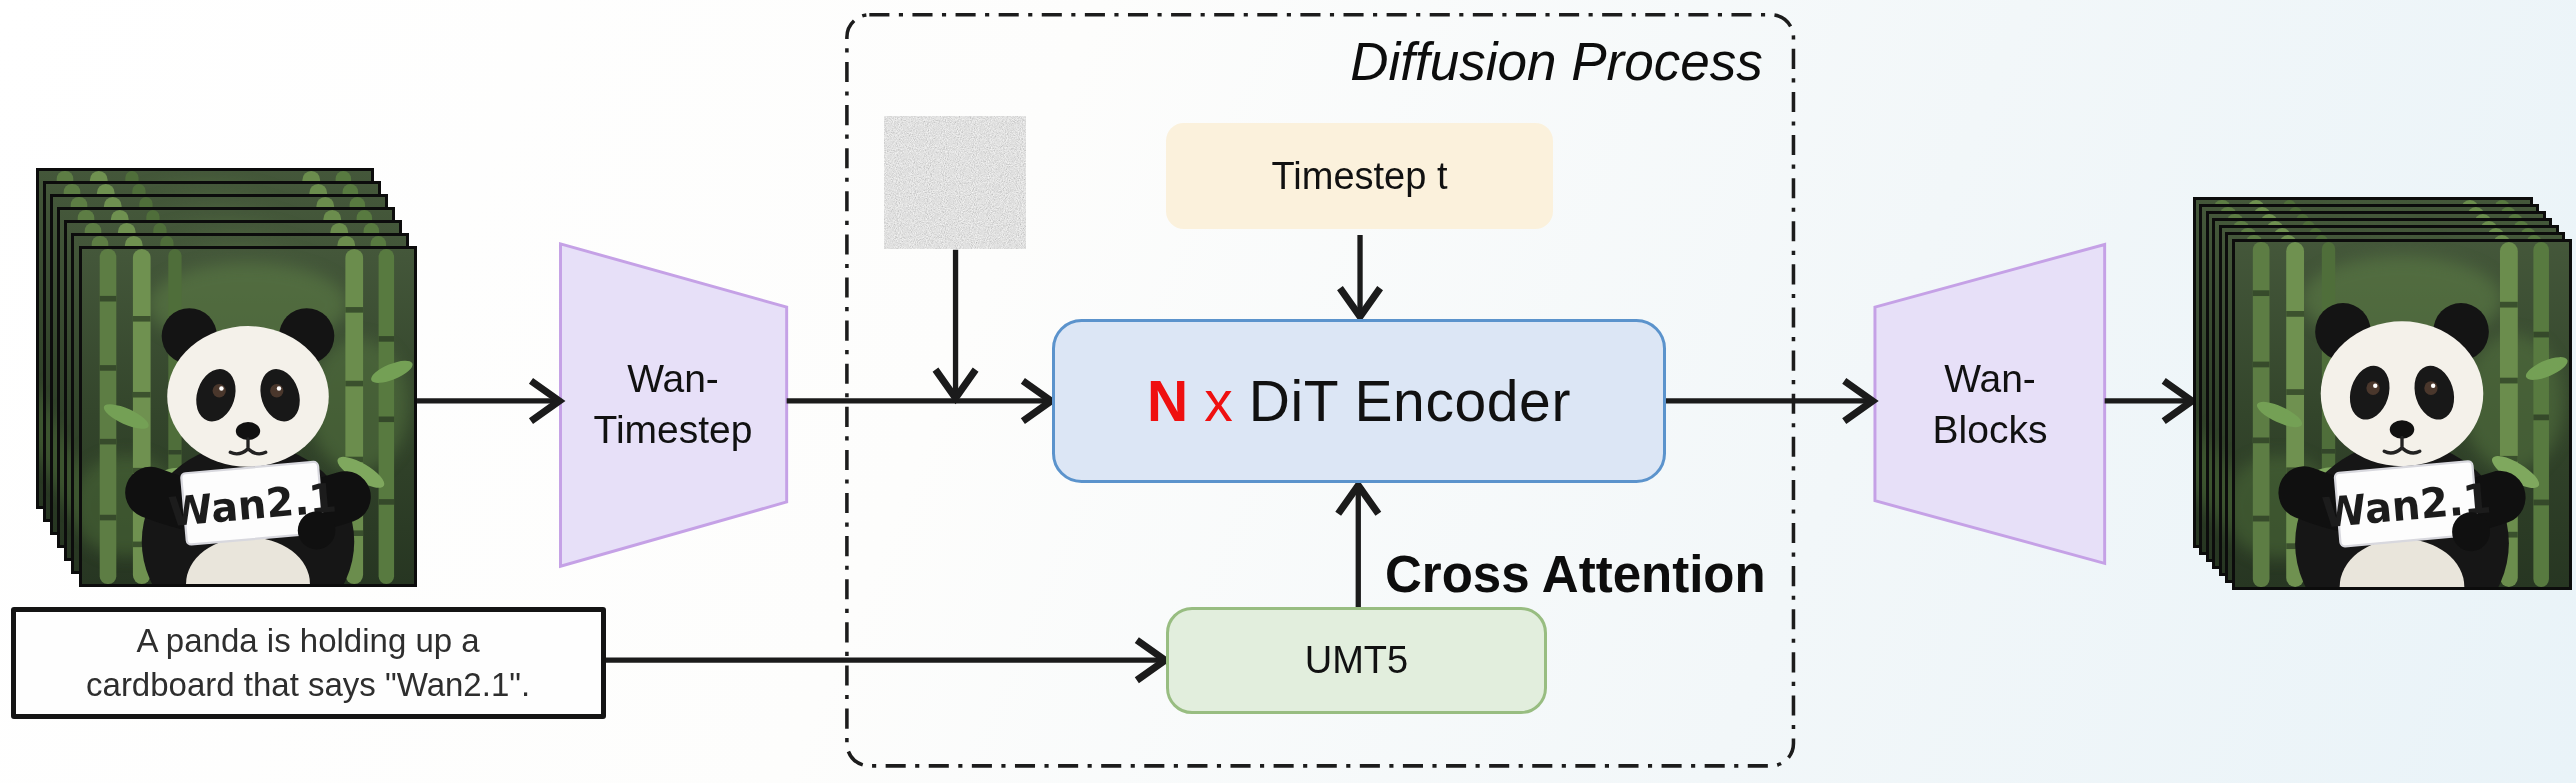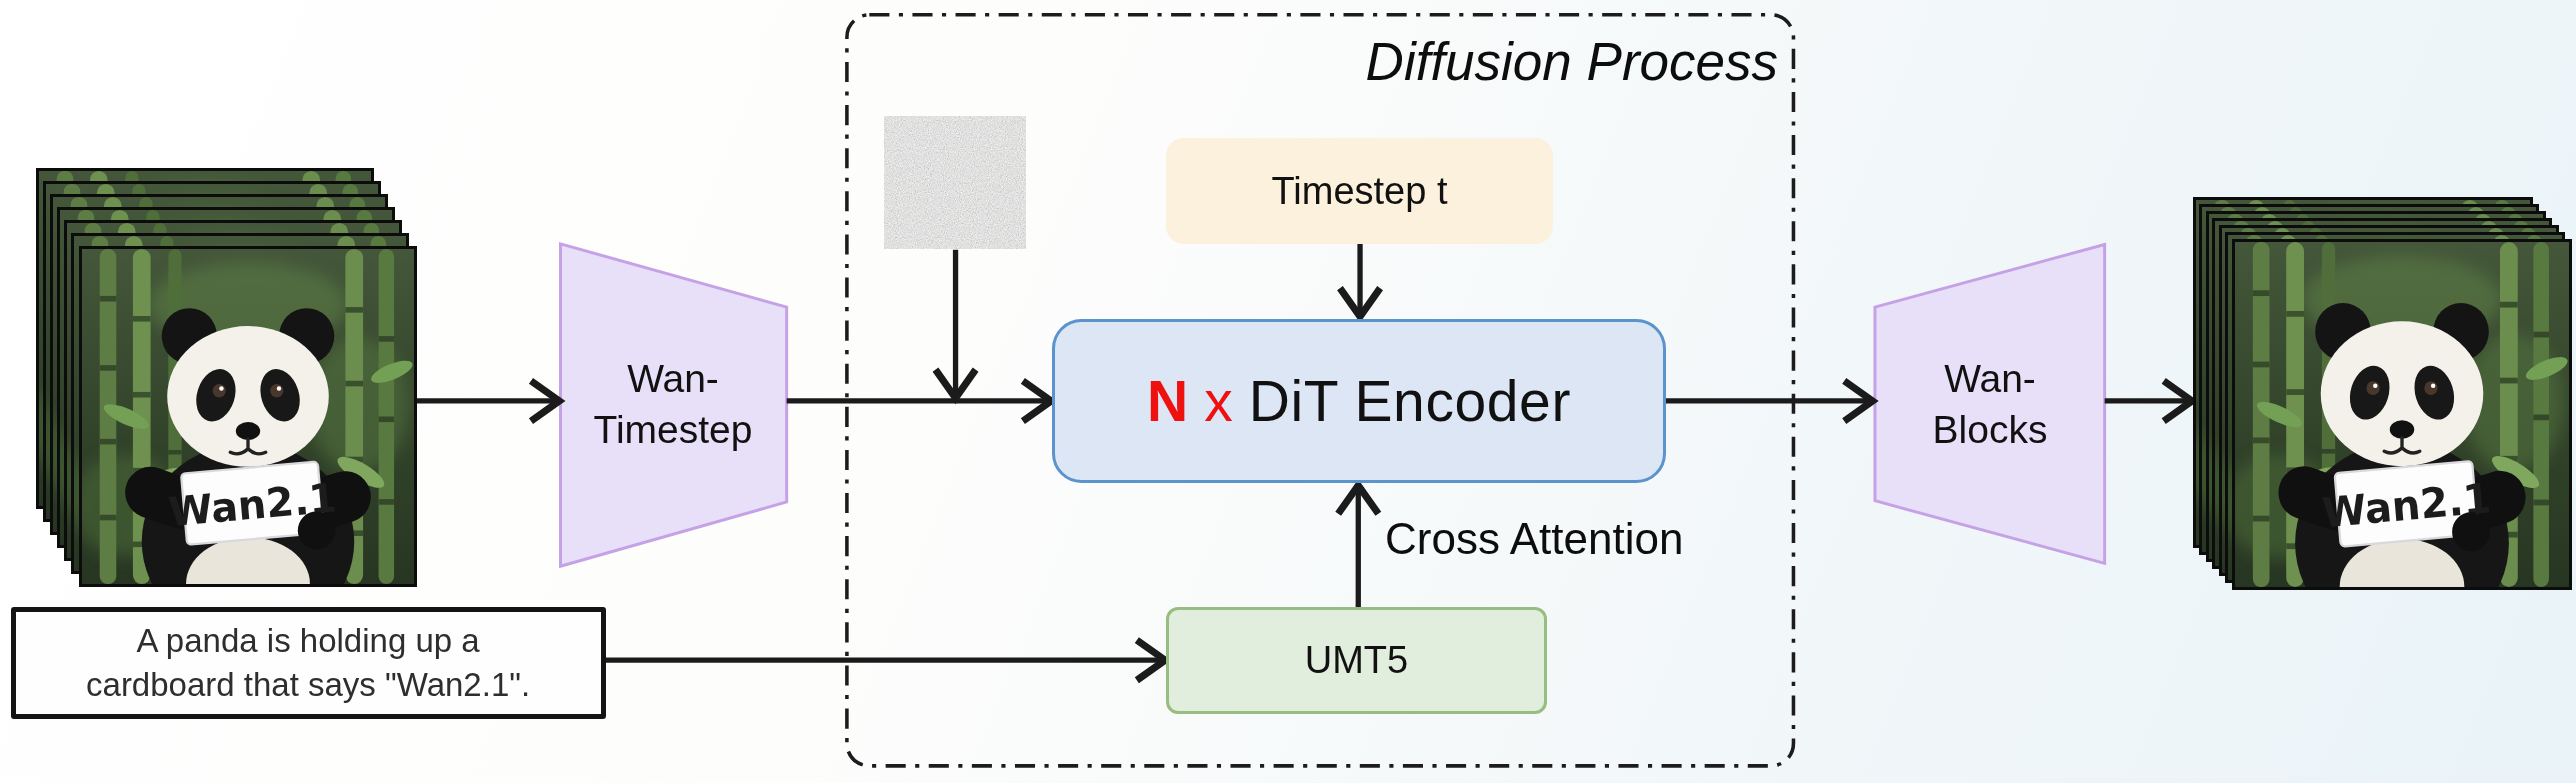--- a/index.html
+++ b/index.html
@@ -5,35 +5,35 @@
   html,body{margin:0;padding:0;}
   body{width:2576px;height:783px;overflow:hidden;font-family:"Liberation Sans",sans-serif;}
   #canvas{position:relative;width:2576px;height:783px;
     background:linear-gradient(112deg,#ffffff 0%,#fdfdfc 38%,#f2f7f9 70%,#e9f3f8 100%);}
   #overlay{position:absolute;left:0;top:0;width:2576px;height:783px;z-index:1;}
   .frame{position:absolute;box-sizing:border-box;background:#fff;border:3px solid #0c0c0c;z-index:2;}
   .frame svg{display:block;width:100%;height:100%;}
   .noise-wrap{position:absolute;left:884px;top:116px;width:142px;height:133px;z-index:3;}
   .node{position:absolute;display:flex;align-items:center;justify-content:center;
     box-sizing:border-box;z-index:4;text-align:center;color:#111;}
-  .timestep{left:1166px;top:138px;width:387px;height:106px;background:#fbf1dc;border-radius:17.7px;
+  .timestep{left:1166px;top:123px;width:387px;height:106px;background:#fbf1dc;border-radius:17.7px;
     font-size:38px;font-weight:500;}
   .dit{left:1052px;top:319px;width:614px;height:164px;background:#dce6f5;
     border:3.5px solid #5b93cc;border-radius:29.5px;font-size:57px;font-weight:500;letter-spacing:0.6px;}
   .dit .n{color:#ef1010;font-weight:800;}
   .dit .x{color:#ef1010;font-weight:400;padding:0 15.4px;}
   .umt5{left:1166px;top:607px;width:381px;height:107px;background:#e2eedd;
-    border:3px solid #98bd81;border-radius:12px;font-size:38px;font-weight:500;}
+    border:3px solid #98bd81;border-radius:26px;font-size:38px;font-weight:500;}
   .prompt{left:10.6px;top:607px;width:595px;height:112px;background:#fefefe;
     border:5.3px solid #141414;border-radius:3px;font-size:33px;line-height:1.34;color:#2e2e2e;z-index:4;}
   .enc-label{left:560px;top:319px;width:226px;height:171px;font-size:39px;line-height:1.3;font-weight:500;z-index:4;}
   .dec-label{left:1875px;top:319px;width:230px;height:171px;font-size:39px;line-height:1.3;font-weight:500;z-index:4;}
-  .diff-title{position:absolute;left:1335px;top:31px;width:443px;text-align:right;
+  .diff-title{position:absolute;left:1335px;top:31px;width:443px;text-align:center;
     font-size:53px;font-style:italic;font-weight:500;color:#0d0d0d;z-index:4;}
-  .cross-attn{position:absolute;left:1385px;top:514px;font-size:44px;font-weight:400;color:#0d0d0d;z-index:4;}
+  .cross-attn{position:absolute;left:1385px;top:545px;font-size:51px;font-weight:700;color:#0d0d0d;z-index:4;}
 </style>
 </head>
 <body>
 
 <div id="canvas">
 
   <svg id="overlay" viewBox="0 0 4362 1326" xmlns="http://www.w3.org/2000/svg">
     <defs>
       <linearGradient id="forestG" x1="0" y1="0" x2="0" y2="1">
         <stop offset="0" stop-color="#44573a"></stop>

